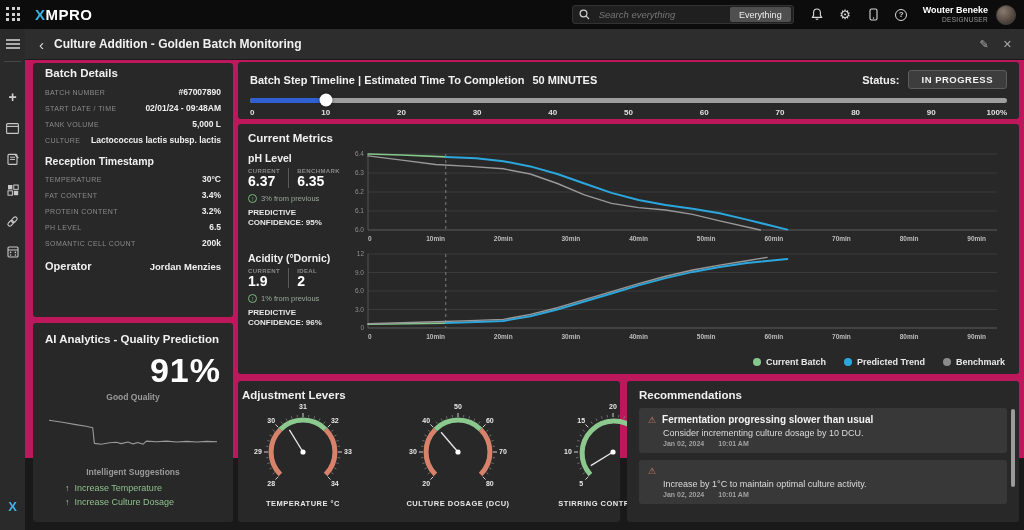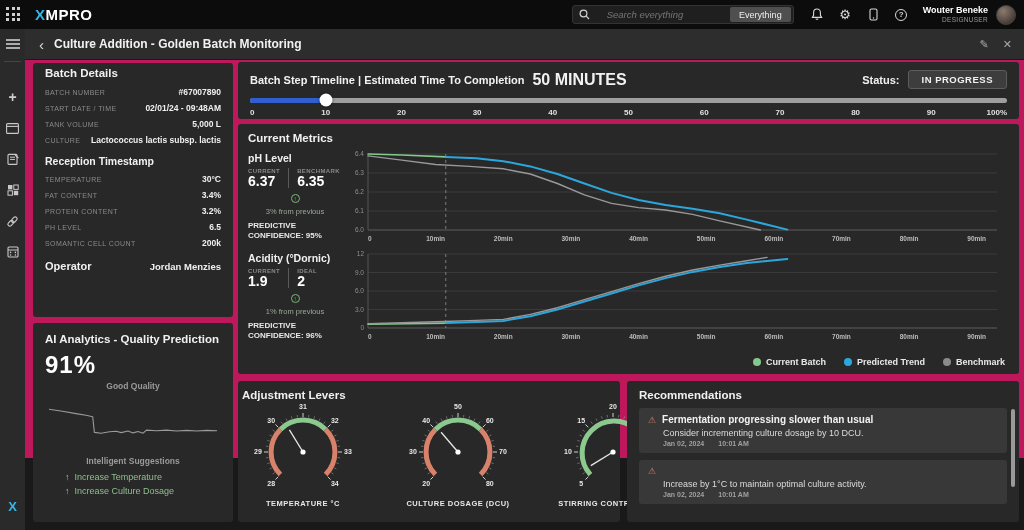--- a/index.html
+++ b/index.html
@@ -5,21 +5,21 @@
   * { margin:0; padding:0; box-sizing:border-box; }
   html,body { width:1024px; height:530px; background:#191919; font-family:"Liberation Sans", sans-serif; overflow:hidden; }
   #app { position:relative; width:1024px; height:458px; background:#be185d; color:#e8e8e8; }
 
   
   .topbar { position:absolute; left:0; top:0; width:1024px; height:29px; background:#0c0c0c; display:flex; align-items:center; padding:0 8px 0 4px; gap:8px; }
   .waffle { width:15px; height:15px; display:grid; grid-template-columns:repeat(3,1fr); gap:2px; margin:0 2px; cursor:pointer; }
   .waffle i { background:#cfcfcf; width:3px; height:3px; }
   .logo { font-size:15px; font-weight:bold; letter-spacing:.5px; margin-left:4px; }
   .logo .lx { color:#35b7e9; } .logo .lr { color:#fff; }
-  .searchbox { margin-left:auto; width:222px; height:19px; background:#1f1f1f; border:1px solid #333; border-radius:3px; display:flex; align-items:center; padding:0 2px 0 6px; gap:17px; }
+  .searchbox { margin-left:auto; width:222px; height:19px; background:#1f1f1f; border:1px solid #333; border-radius:3px; display:flex; align-items:center; padding:0 2px 0 6px; gap:9px; }
   .searchbox input { flex:1; background:transparent; border:none; outline:none; color:#bbb; font-style:italic; font-size:9.5px; font-family:"Liberation Sans",sans-serif; min-width:0; }
   .scope-btn { background:#4f4f4f; color:#eee; border:none; border-radius:2px; font-size:9px; padding:2px 9px; height:15px; cursor:pointer; }
   .tb-icons { display:flex; align-items:center; gap:13px; margin:0 6px 0 8px; }
   .tb-ic { width:15px; height:15px; display:flex; align-items:center; justify-content:center; color:#d8d8d8; font-size:12px; cursor:pointer; }
   .help-circle { width:12px; height:12px; border:1.2px solid #d8d8d8; border-radius:50%; font-size:8px; font-weight:bold; display:flex; align-items:center; justify-content:center; }
   .userblock { text-align:right; line-height:1.1; }
   .user-name { font-size:9px; font-weight:bold; color:#fff; }
   .user-role { font-size:6.5px; color:#9a9a9a; letter-spacing:.3px; }
   .avatar { width:20px; height:20px; border-radius:50%; background:radial-gradient(circle at 35% 30%, #8a7a6e, #4a3f38 70%, #2c2622); border:1px solid #444; cursor:pointer; }
 
@@ -53,32 +53,32 @@
   .kv-rows { margin-top:8px; }
   .kv-row { display:flex; justify-content:space-between; align-items:baseline; margin-bottom:6px; }
   .kv-label { font-size:7px; color:#8a8a8a; letter-spacing:.4px; flex-shrink:0; }
   .kv-value { font-size:8.5px; font-weight:bold; color:#f0f0f0; text-align:right; margin-left:6px; }
   .sub-title { font-size:10.5px; font-weight:bold; color:#f0f0f0; margin:10px 0 7px; }
   .op-row { display:flex; justify-content:space-between; align-items:baseline; margin-top:12px; }
   .op-label { font-size:11px; font-weight:bold; color:#f0f0f0; }
   .op-value { font-size:9.5px; font-weight:bold; color:#f0f0f0; }
 
   
-  .q-big { font-size:24px; font-weight:bold; color:#fff; text-align:left; margin-top:6px; letter-spacing:1px; }
+  .q-big { font-size:34px; font-weight:bold; color:#fff; text-align:right; margin-top:6px; letter-spacing:1px; }
   .q-sub { font-size:8.5px; color:#9a9a9a; text-align:center; font-weight:bold; margin-top:2px; }
   .q-spark { display:block; margin:8px auto 0; }
   .q-sugt { font-size:8.5px; font-weight:bold; color:#9a9a9a; text-align:center; margin-top:9px; }
   .q-list { margin-top:5px; padding-left:20px; }
   .q-item { font-size:9px; color:#8fbf8f; line-height:1.55; }
   .q-item .arr { color:#aebdae; margin-right:5px; }
 
   
   .tl-head { display:flex; align-items:center; }
   .tl-title { font-size:11px; font-weight:bold; color:#f2f2f2; }
-  .tl-eta { font-size:16px; font-weight:bold; color:#f2f2f2; margin-left:8px; }
+  .tl-eta { font-size:11px; font-weight:bold; color:#f2f2f2; margin-left:8px; }
   .tl-status { margin-left:auto; display:flex; align-items:center; gap:8px; }
   .tl-status-label { font-size:11px; font-weight:bold; color:#f2f2f2; }
   .status-pill { background:#3d3d3d; border:1px solid #5c5c5c; border-radius:3px; color:#f2f2f2; font-size:9.5px; font-weight:bold; letter-spacing:.5px; padding:3px 13px; cursor:pointer; }
   .tl-slider { position:relative; height:14px; margin-top:4px; }
   .tl-track { position:absolute; left:0; right:0; top:5px; height:5px; background:#9e9e9e; border-radius:3px; }
   .tl-fill { position:absolute; left:0; top:5px; height:5px; background:#2f5fd0; border-radius:3px 0 0 3px; }
   .tl-handle { position:absolute; top:7px; width:13px; height:13px; background:#fff; border-radius:50%; transform:translate(-50%,-50%); box-shadow:0 0 3px rgba(0,0,0,.6); cursor:grab; }
   .tl-ticks { position:relative; height:10px; margin-top:1px; }
   .tl-tick { position:absolute; transform:translateX(-50%); font-size:8px; font-weight:bold; color:#e0e0e0; }
   .tl-tick.first { transform:none; }
@@ -86,21 +86,21 @@
 
   
   .metric-row { display:flex; margin-top:4px; }
   .m-info { width:94px; flex-shrink:0; padding-top:4px; }
   .m-name { font-size:10.5px; font-weight:bold; color:#f0f0f0; }
   .m-cols { display:flex; align-items:center; margin-top:4px; }
   .m-col { line-height:1.05; }
   .m-col-label { font-size:6px; font-weight:bold; color:#8a8a8a; letter-spacing:.4px; }
   .m-col-value { font-size:14px; font-weight:bold; color:#fff; }
   .m-vdiv { width:1px; height:20px; background:#5a5a5a; margin:0 8px; }
-  .m-delta { display:flex; align-items:center; gap:4px; margin-top:5px;flex-direction:column; }
+  .m-delta { display:flex; align-items:center; gap:4px; margin-top:5px; }
   .delta-circle { width:9px; height:9px; border:1px solid #79b77a; border-radius:50%; color:#79b77a; font-size:6.5px; display:flex; align-items:center; justify-content:center; }
   .m-delta-text { font-size:7.5px; color:#98a898; }
   .m-conf { font-size:8px; font-weight:bold; color:#e8e8e8; margin-top:5px; line-height:1.3; width:88px; }
   .legend { position:absolute; right:14px; bottom:7px; display:flex; gap:18px; align-items:center; }
   .legend-item { display:flex; align-items:center; gap:5px; cursor:pointer; }
   .legend-dot { width:8px; height:8px; border-radius:50%; }
   .legend-label { font-size:9px; font-weight:bold; color:#e8e8e8; }
 
   
   .gauges { display:flex; justify-content:space-between; margin-top:2px;gap:33px; }

